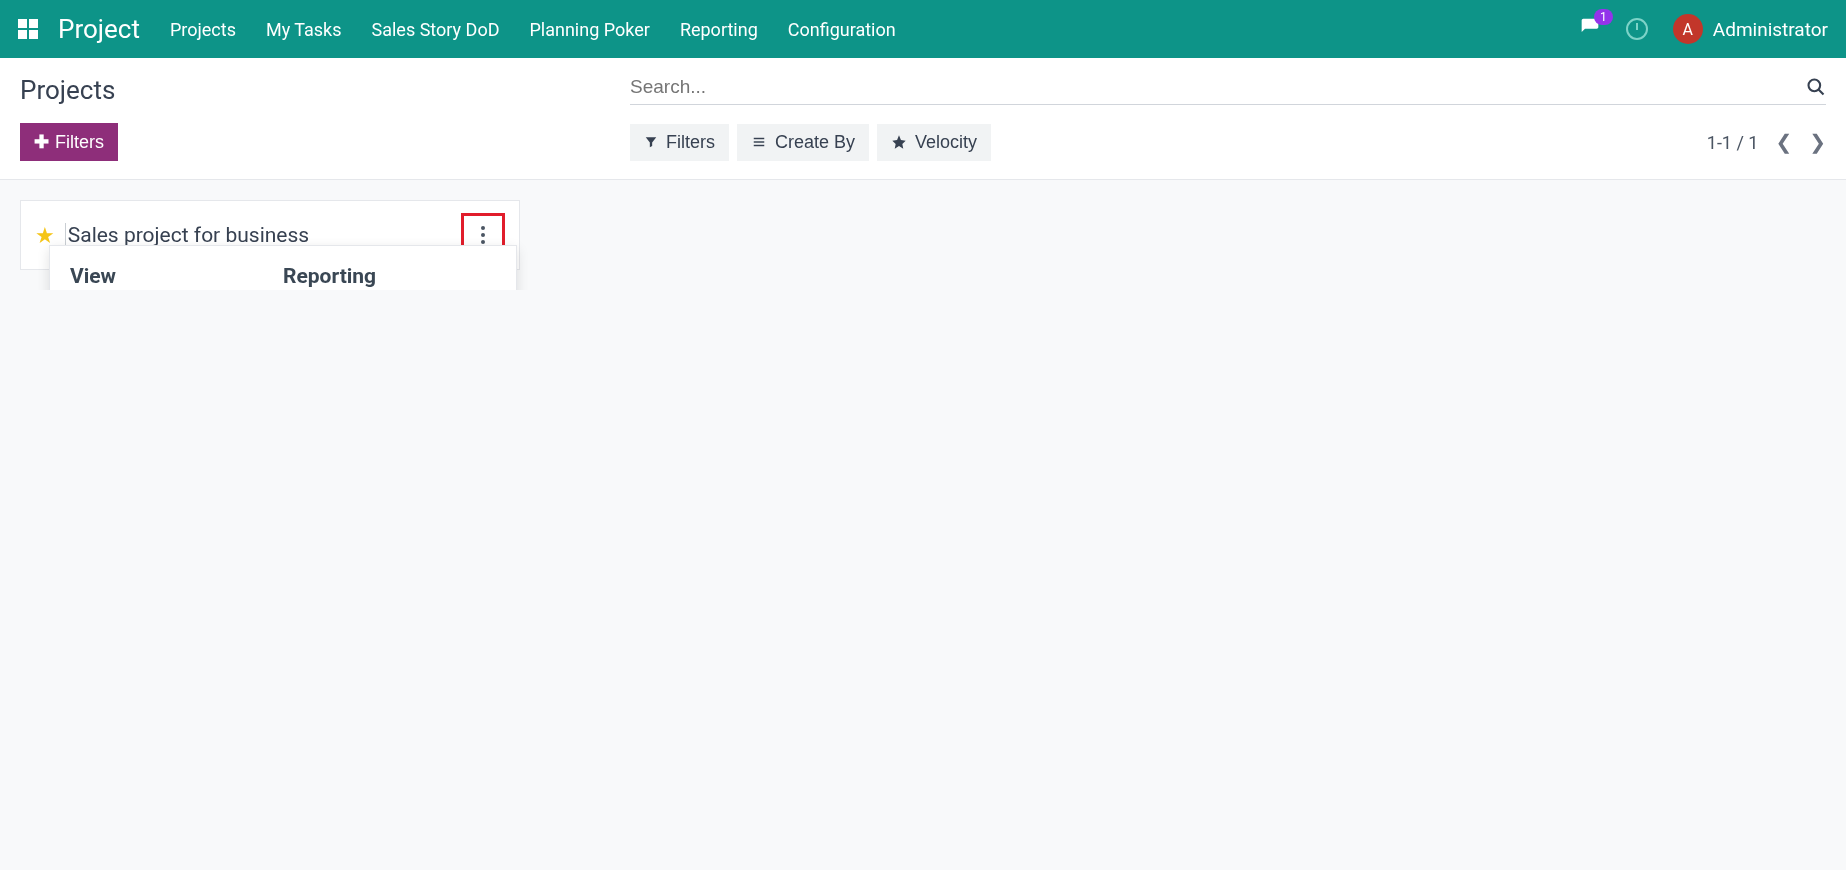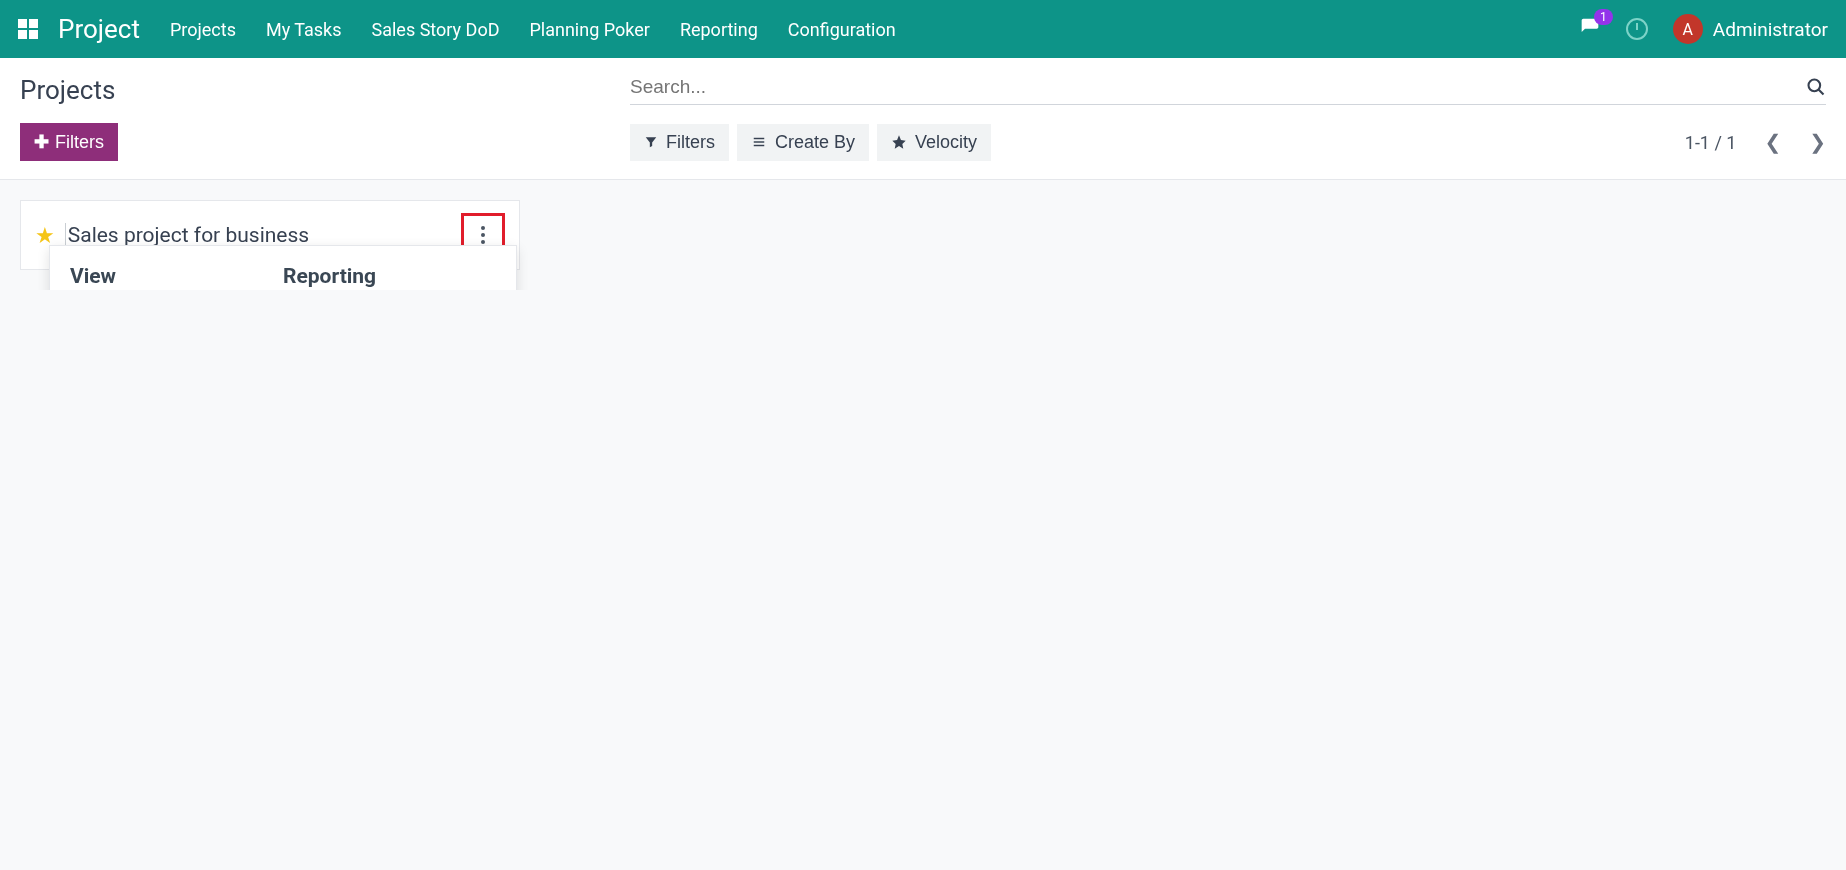--- a/index.html
+++ b/index.html
@@ -29,21 +29,21 @@
   .cp-right { flex: 1; display: flex; align-items: center; justify-content: flex-end; }
   .page-title { font-size: 26px; color: #374151; font-weight: 400; padding-top: 4px; }
   .search-wrap { flex: 1; display: flex; align-items: center; border-bottom: 1px solid #d1d5db; padding: 6px 0; }
   .search-input { flex: 1; border: none; outline: none; font-size: 19px; color: #6b7280; background: transparent; }
   .search-icon-svg { width: 20px; height: 20px; cursor: pointer; }
   .cp-row2 { display: flex; align-items: center; margin-top: 18px; }
   .create-btn { background: #8e2e7a; color: #fff; border: none; padding: 8px 14px; font-size: 18px; display: flex; align-items: center; gap: 6px; cursor: pointer; }
   .plus { font-weight: bold; font-size: 18px; }
   .filter-bar { display: flex; gap: 8px; }
   .filter-btn { background: #f1f3f4; border: none; padding: 8px 14px; font-size: 18px; color: #374151; display: flex; align-items: center; gap: 8px; cursor: pointer; }
-  .pager-wrap { margin-left: auto; display: flex; align-items: center; gap: 28px; font-size: 18px; color: #4b5563; }
+  .pager-wrap { margin-left: auto; display: flex; align-items: center; gap: 17px; font-size: 18px; color: #4b5563; }
   .pager-arrow { cursor: pointer; font-size: 20px; color: #6b7280; }
 
   
   .kanban { padding: 20px; }
   .card { background: #fff; width: 500px; border: 1px solid #e5e7eb; position: relative; }
   .card-header { display: flex; align-items: center; padding: 12px 14px; gap: 10px; }
   .star { color: #f5c518; font-size: 22px; }
   .card-title { font-size: 21px; color: #374151; border-left: 1px solid #c9ced3; padding-left: 2px; }
   .kebab-wrap { margin-left: auto; width: 44px; height: 44px; display: flex; align-items: center; justify-content: center; border: 3px solid #e11d2b; cursor: pointer; }
   .kebab { display: flex; flex-direction: column; gap: 3px; }

